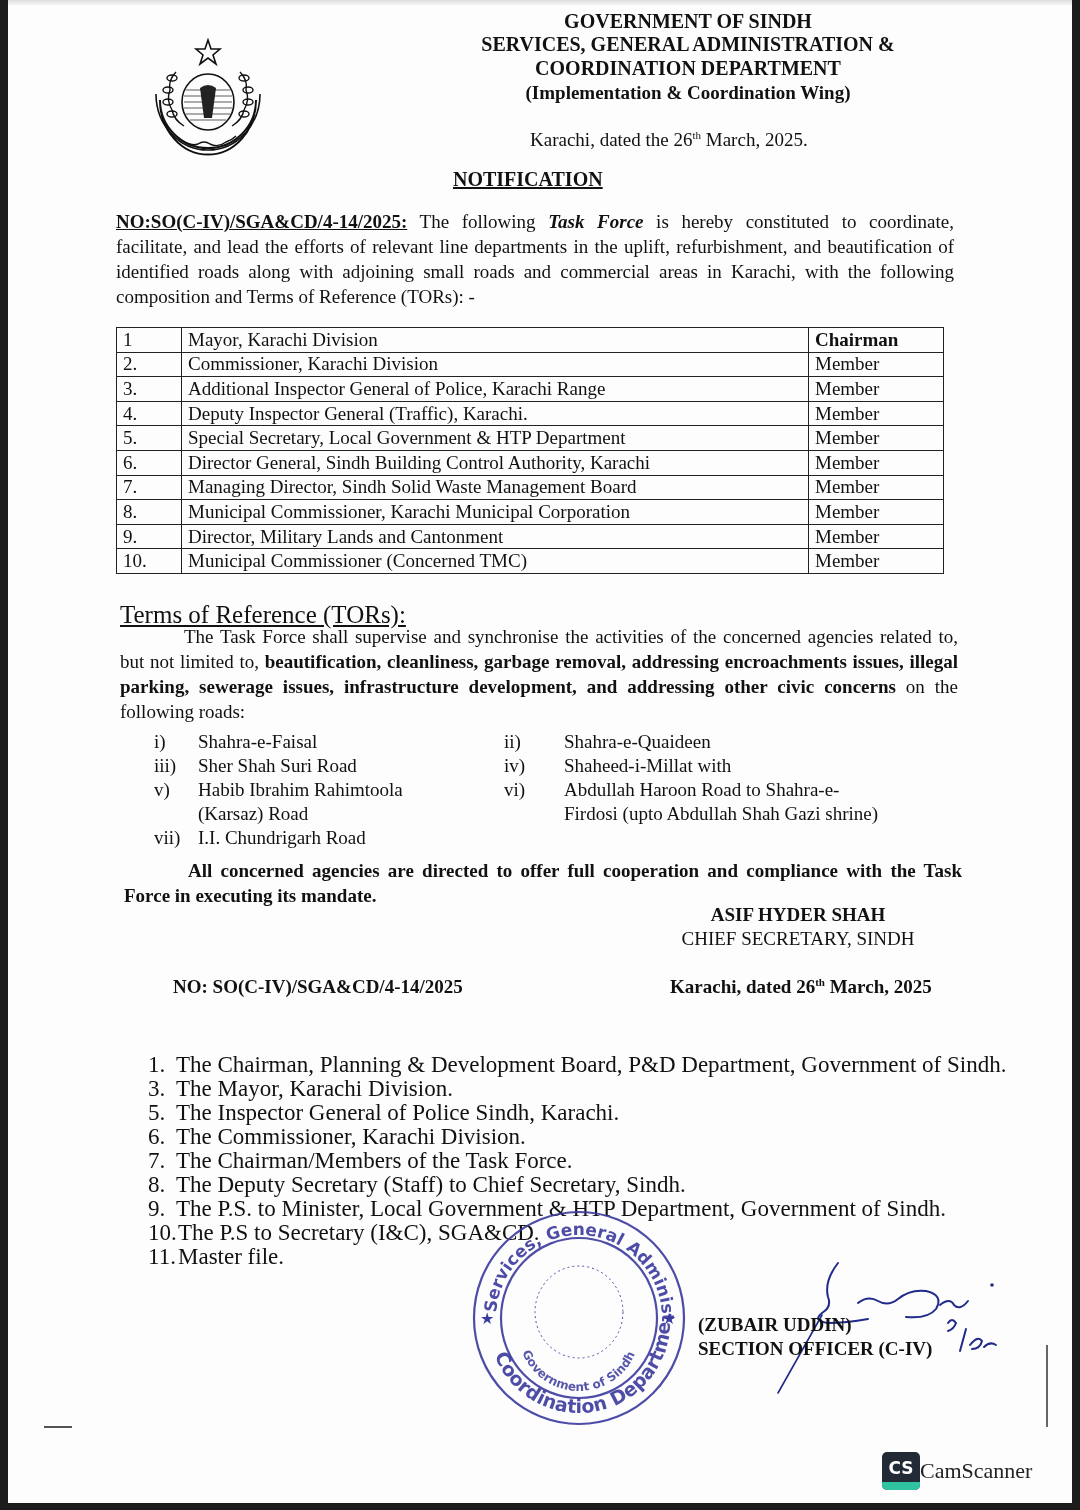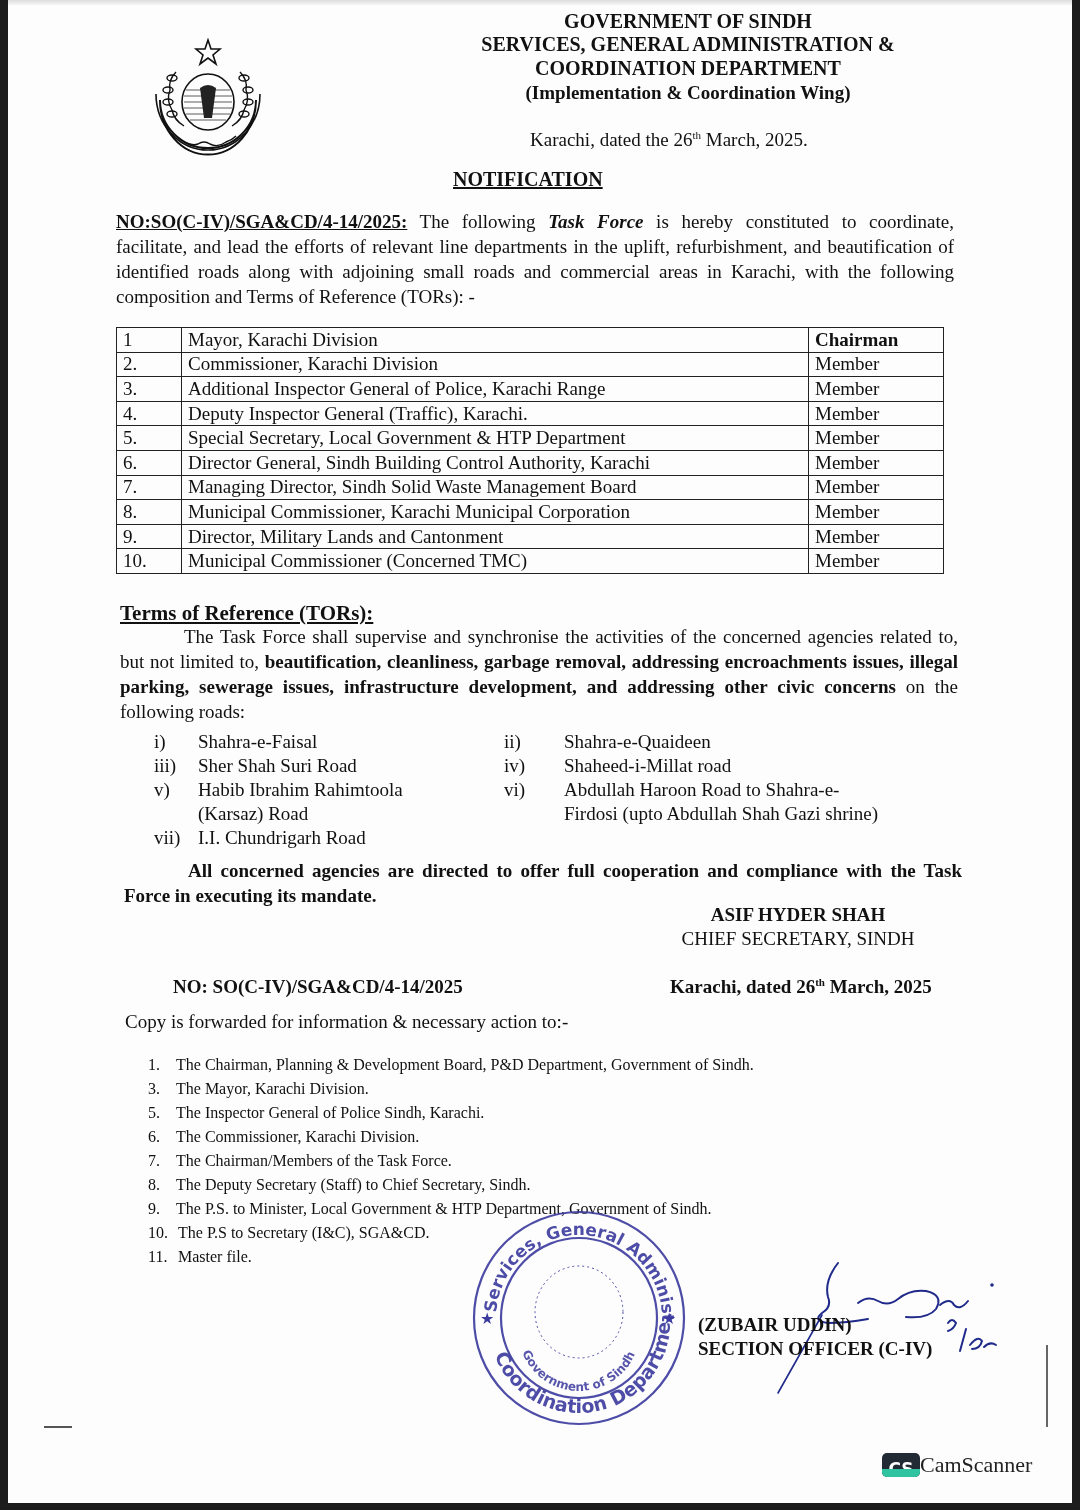--- a/index.html
+++ b/index.html
@@ -28,42 +28,42 @@
   .p1 { top: 209px; }
   .p1 .ref { font-weight: bold; text-decoration: underline; }
   .p1 .tf { font-weight: bold; font-style: italic; }
   table.comp {
     position: absolute; left: 108px; top: 327px; width: 828px;
     border-collapse: collapse; font-size: 19px;
   }
   table.comp td { border: 1.5px solid #222; padding: 0 6px; height: 23.6px; line-height: 22px; white-space: nowrap; }
   table.comp td.n { width: 52px; }
   table.comp td.r { width: 122px; }
-  .tor-h { left: 112px; top: 601px; font-size: 21px; font-weight: bold; text-decoration: underline; }
+  .tor-h { left: 112px; top: 601px; font-size: 25px; font-weight: normal; text-decoration: underline; }
   .p2 { top: 624px; left: 112px; width: 838px; }
   .p2 b { font-weight: bold; }
   .roads { left: 146px; top: 730px; font-size: 19px; line-height: 24px; }
   .road { position: absolute; white-space: nowrap; }
   .rn { display: inline-block; width: 44px; }
   .p3 { left: 116px; top: 858px; width: 838px; font-weight: bold; }
   .sig1 { left: 640px; top: 903px; width: 300px; text-align: center; font-size: 19px; line-height: 24px; }
   .sig1 .nm { font-weight: bold; }
   .ref2 { left: 117px; top: 976px; font-size: 19px; font-weight: bold; margin-left: 48px; }
   .date2 { left: 662px; top: 976px; font-size: 19px; font-weight: bold; white-space: nowrap; }
   .copy { left: 117px; top: 1011px; font-size: 19px; }
-  .clist { left: 140px; top: 1053px; font-size: 16px; line-height: 24px; }
+  .clist { left: 140px; top: 1053px; font-size: 23px; line-height: 24px; }
   .clist div { white-space: nowrap; }
   .clist .num { display: inline-block; width: 28px; }
   .stamp { left: 458px; top: 1200px; width: 226px; height: 230px; }
   .sig2 { left: 690px; top: 1313px; width: 240px; font-size: 19px; line-height: 24px; font-weight: bold; }
   .signature { left: 750px; top: 1255px; width: 260px; height: 140px; }
   .dash { left: 36px; top: 1426px; width: 28px; height: 2px; background: #555; }
   .vline { left: 1038px; top: 1345px; width: 2px; height: 82px; background: #666; }
   .cs { left: 874px; top: 1452px; display: flex; align-items: center; }
-  .cs-badge { width: 38px; height: 24px; border-radius: 5px; background: #222a36; position: relative; overflow: hidden; color: #fff; font-family: "DejaVu Sans", sans-serif; font-weight: bold; font-size: 17px; text-align: center; line-height: 33px; }
+  .cs-badge { width: 38px; height: 38px; border-radius: 5px; background: #222a36; position: relative; overflow: hidden; color: #fff; font-family: "DejaVu Sans", sans-serif; font-weight: bold; font-size: 17px; text-align: center; line-height: 33px; }
   .cs-badge:after { content: ""; position: absolute; left: 0; bottom: 0; width: 100%; height: 8px; background: #2fc3a2; }
   .cs-text { font-size: 22px; color: #222; }
 </style>
 </head>
 <body>
 
 <div class="page">
   <div class="topshade"></div>
 
   <svg class="abs logo" viewBox="0 0 124 122">
@@ -161,36 +161,35 @@
     </tbody>
   </table>
 
   <div class="abs tor-h">Terms of Reference (TORs):</div>
   <div class="abs para p2"><span style="display:inline-block;width:64px"></span><span>The Task Force shall supervise and synchronise the activities of the concerned agencies related to, but not limited to, </span><b>beautification, cleanliness, garbage removal, addressing encroachments issues, illegal parking, sewerage issues, infrastructure development, and addressing other civic concerns</b><span> on the following roads:</span></div>
 
   <div class="abs roads">
     <div class="road" style="left:0;top:0"><span class="rn">i)</span><span>Shahra-e-Faisal</span></div>
     <div class="road" style="left:350px;top:0"><span class="rn" style="width:60px">ii)</span><span>Shahra-e-Quaideen</span></div>
     <div class="road" style="left:0;top:24px"><span class="rn">iii)</span><span>Sher Shah Suri Road</span></div>
-    <div class="road" style="left:350px;top:24px"><span class="rn" style="width:60px">iv)</span><span>Shaheed-i-Millat road</span></div>
+    <div class="road" style="left:350px;top:24px"><span class="rn" style="width:60px">iv)</span><span>Shaheed-i-Millat with</span></div>
     <div class="road" style="left:0;top:48px"><span class="rn">v)</span><span>Habib Ibrahim Rahimtoola</span><br><span class="rn"></span><span>(Karsaz) Road</span></div>
     <div class="road" style="left:350px;top:48px"><span class="rn" style="width:60px">vi)</span><span>Abdullah Haroon Road to Shahra-e-</span><br><span class="rn" style="width:60px"></span><span>Firdosi (upto Abdullah Shah Gazi shrine)</span></div>
     <div class="road" style="left:0;top:96px"><span class="rn">vii)</span><span>I.I. Chundrigarh Road</span></div>
   </div>
 
   <div class="abs sig1">
     <div class="nm">ASIF HYDER SHAH</div>
     <div>CHIEF SECRETARY, SINDH</div>
   </div>
 
   <div class="abs para p3"><span style="display:inline-block;width:64px"></span><span>All concerned agencies are directed to offer full cooperation and compliance with the Task Force in executing its mandate.</span></div>
 
   <div class="abs ref2">NO: SO(C-IV)/SGA&amp;CD/4-14/2025</div>
   <div class="abs date2"><span>Karachi, dated 26</span><sup>th</sup><span> March, 2025</span></div>
-  <div class="abs copy">Copy is forwarded for information &amp; necessary action to:-</div>
 
   <div class="abs clist">
     <div><span class="num">1.</span><span>The Chairman, Planning &amp; Development Board, P&amp;D Department, Government of Sindh.</span></div>
     <div><span class="num">3.</span><span>The Mayor, Karachi Division.</span></div>
     <div><span class="num">5.</span><span>The Inspector General of Police Sindh, Karachi.</span></div>
     <div><span class="num">6.</span><span>The Commissioner, Karachi Division.</span></div>
     <div><span class="num">7.</span><span>The Chairman/Members of the Task Force.</span></div>
     <div><span class="num">8.</span><span>The Deputy Secretary (Staff) to Chief Secretary, Sindh.</span></div>
     <div><span class="num">9.</span><span>The P.S. to Minister, Local Government &amp; HTP Department, Government of Sindh.</span></div>
     <div><span class="num" style="width:30px">10.</span><span>The P.S to Secretary (I&amp;C), SGA&amp;CD.</span></div>

